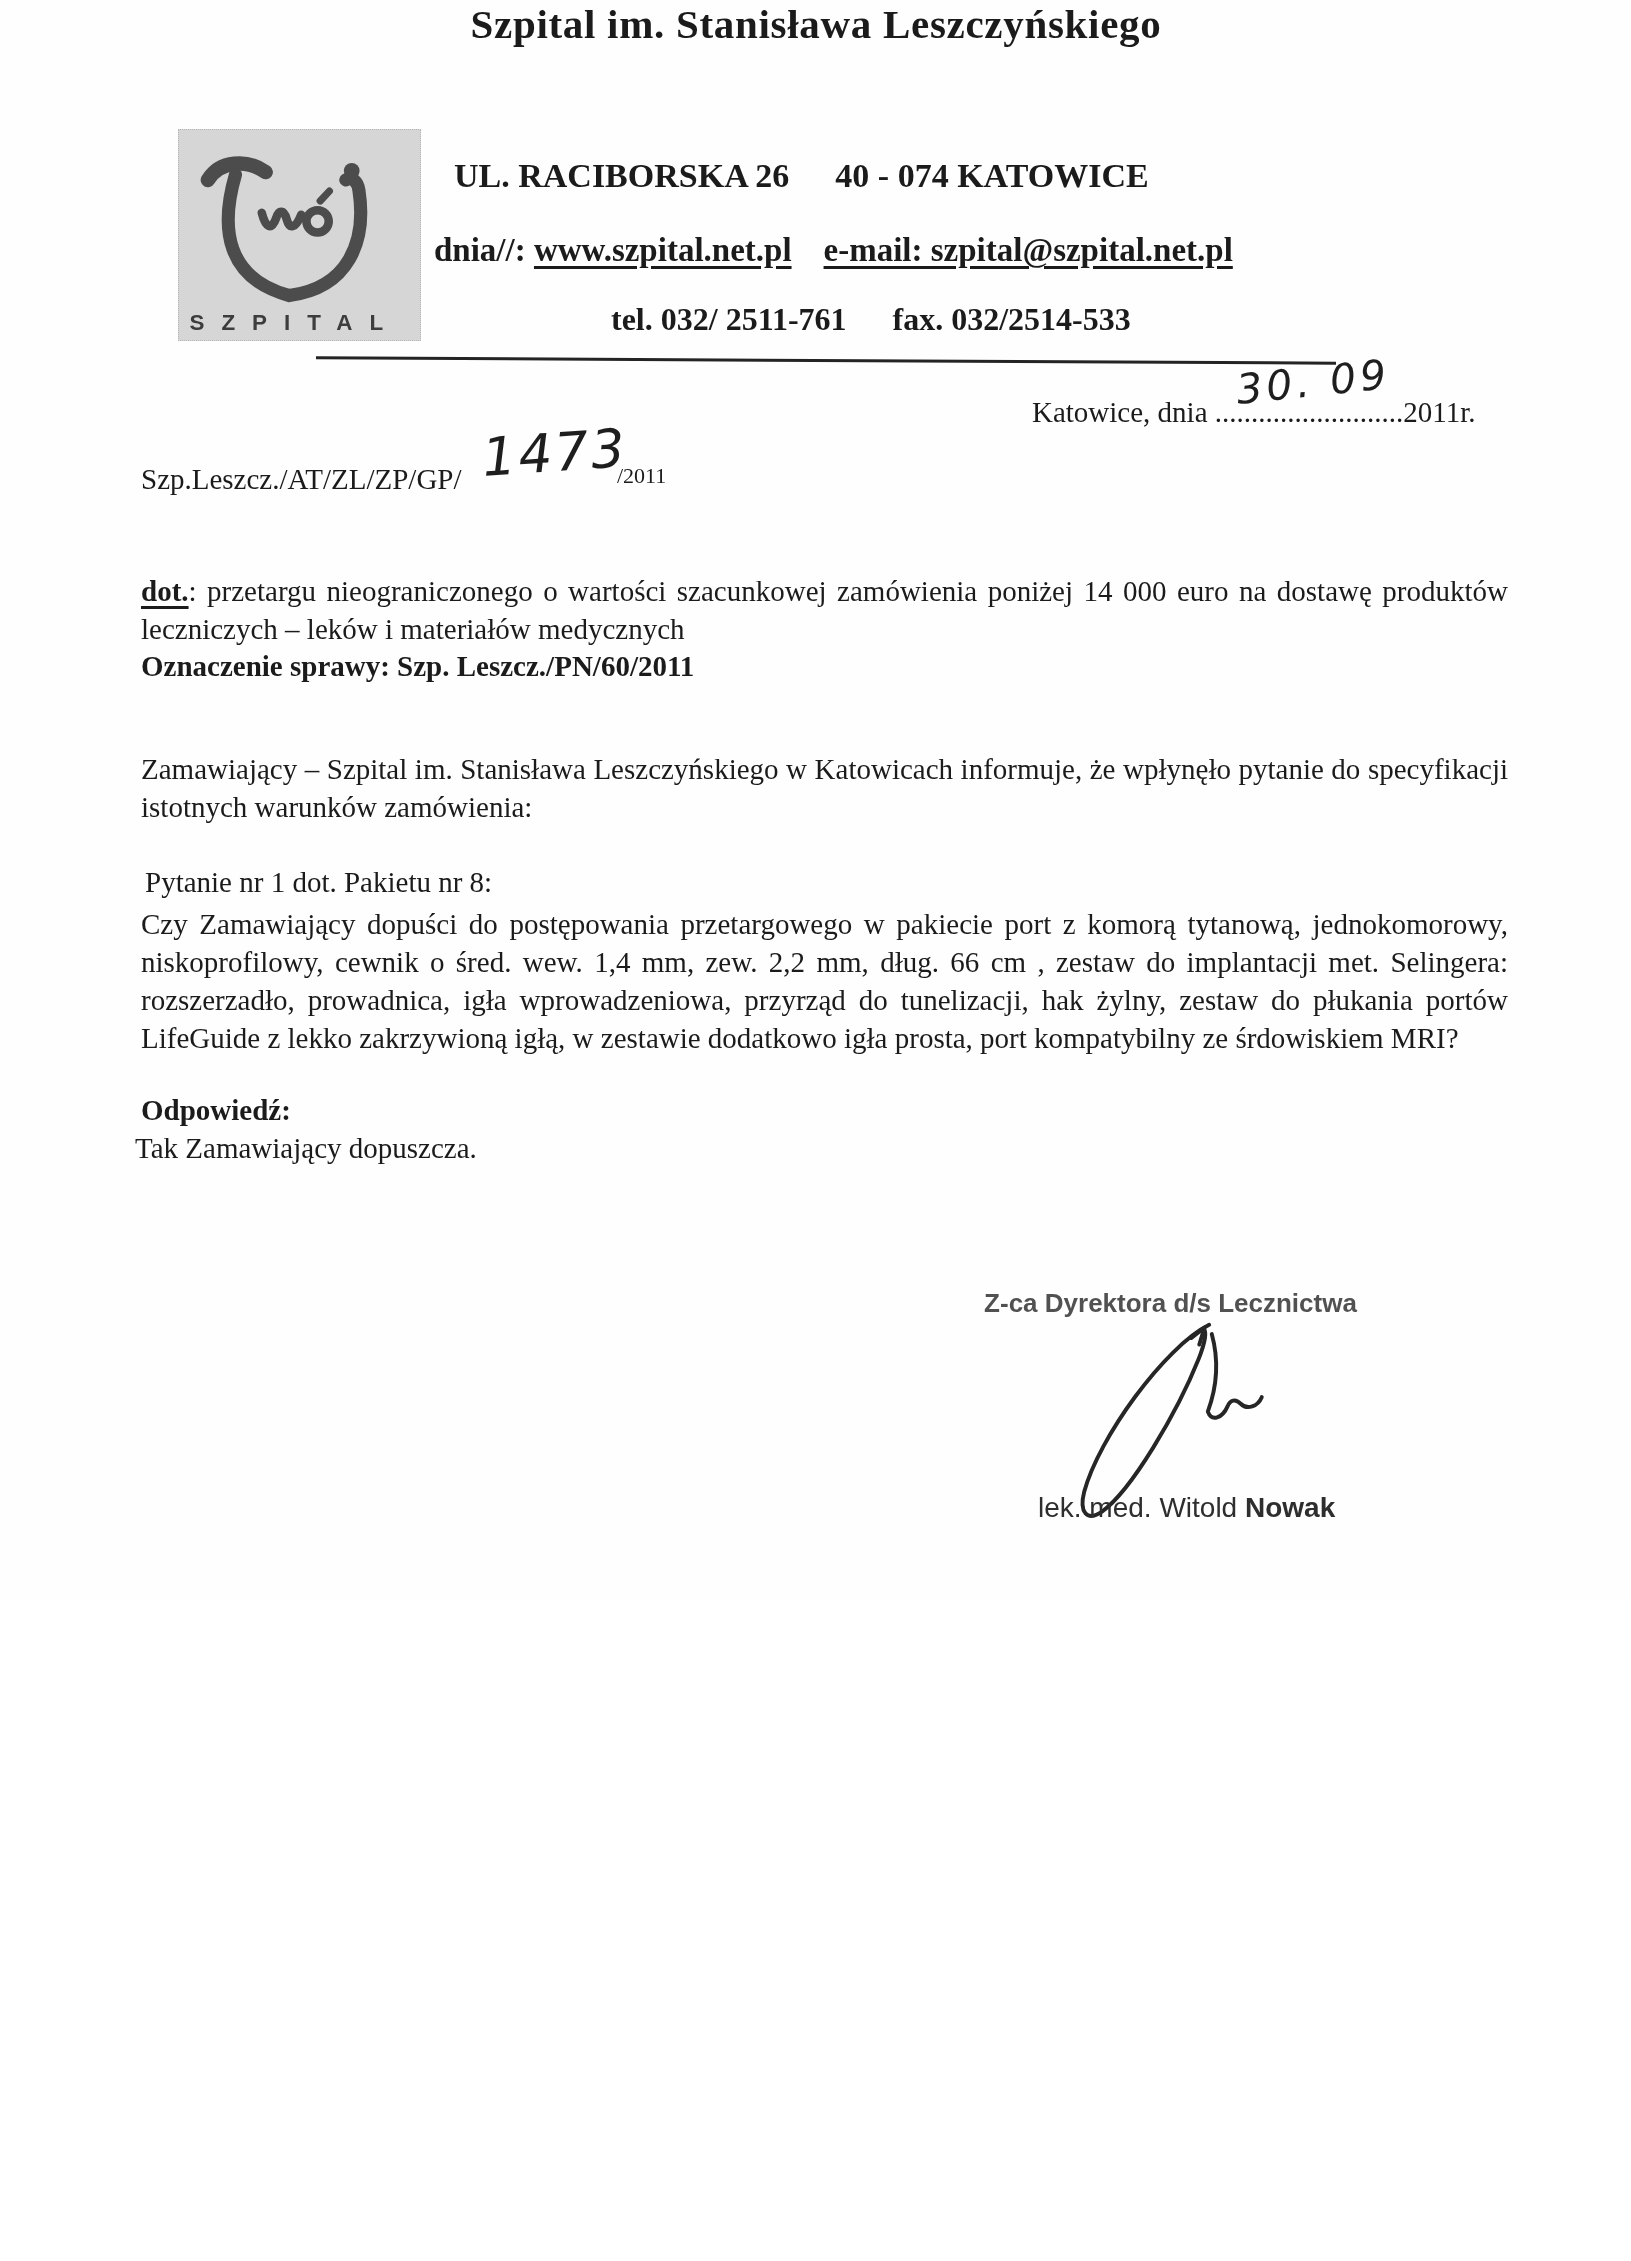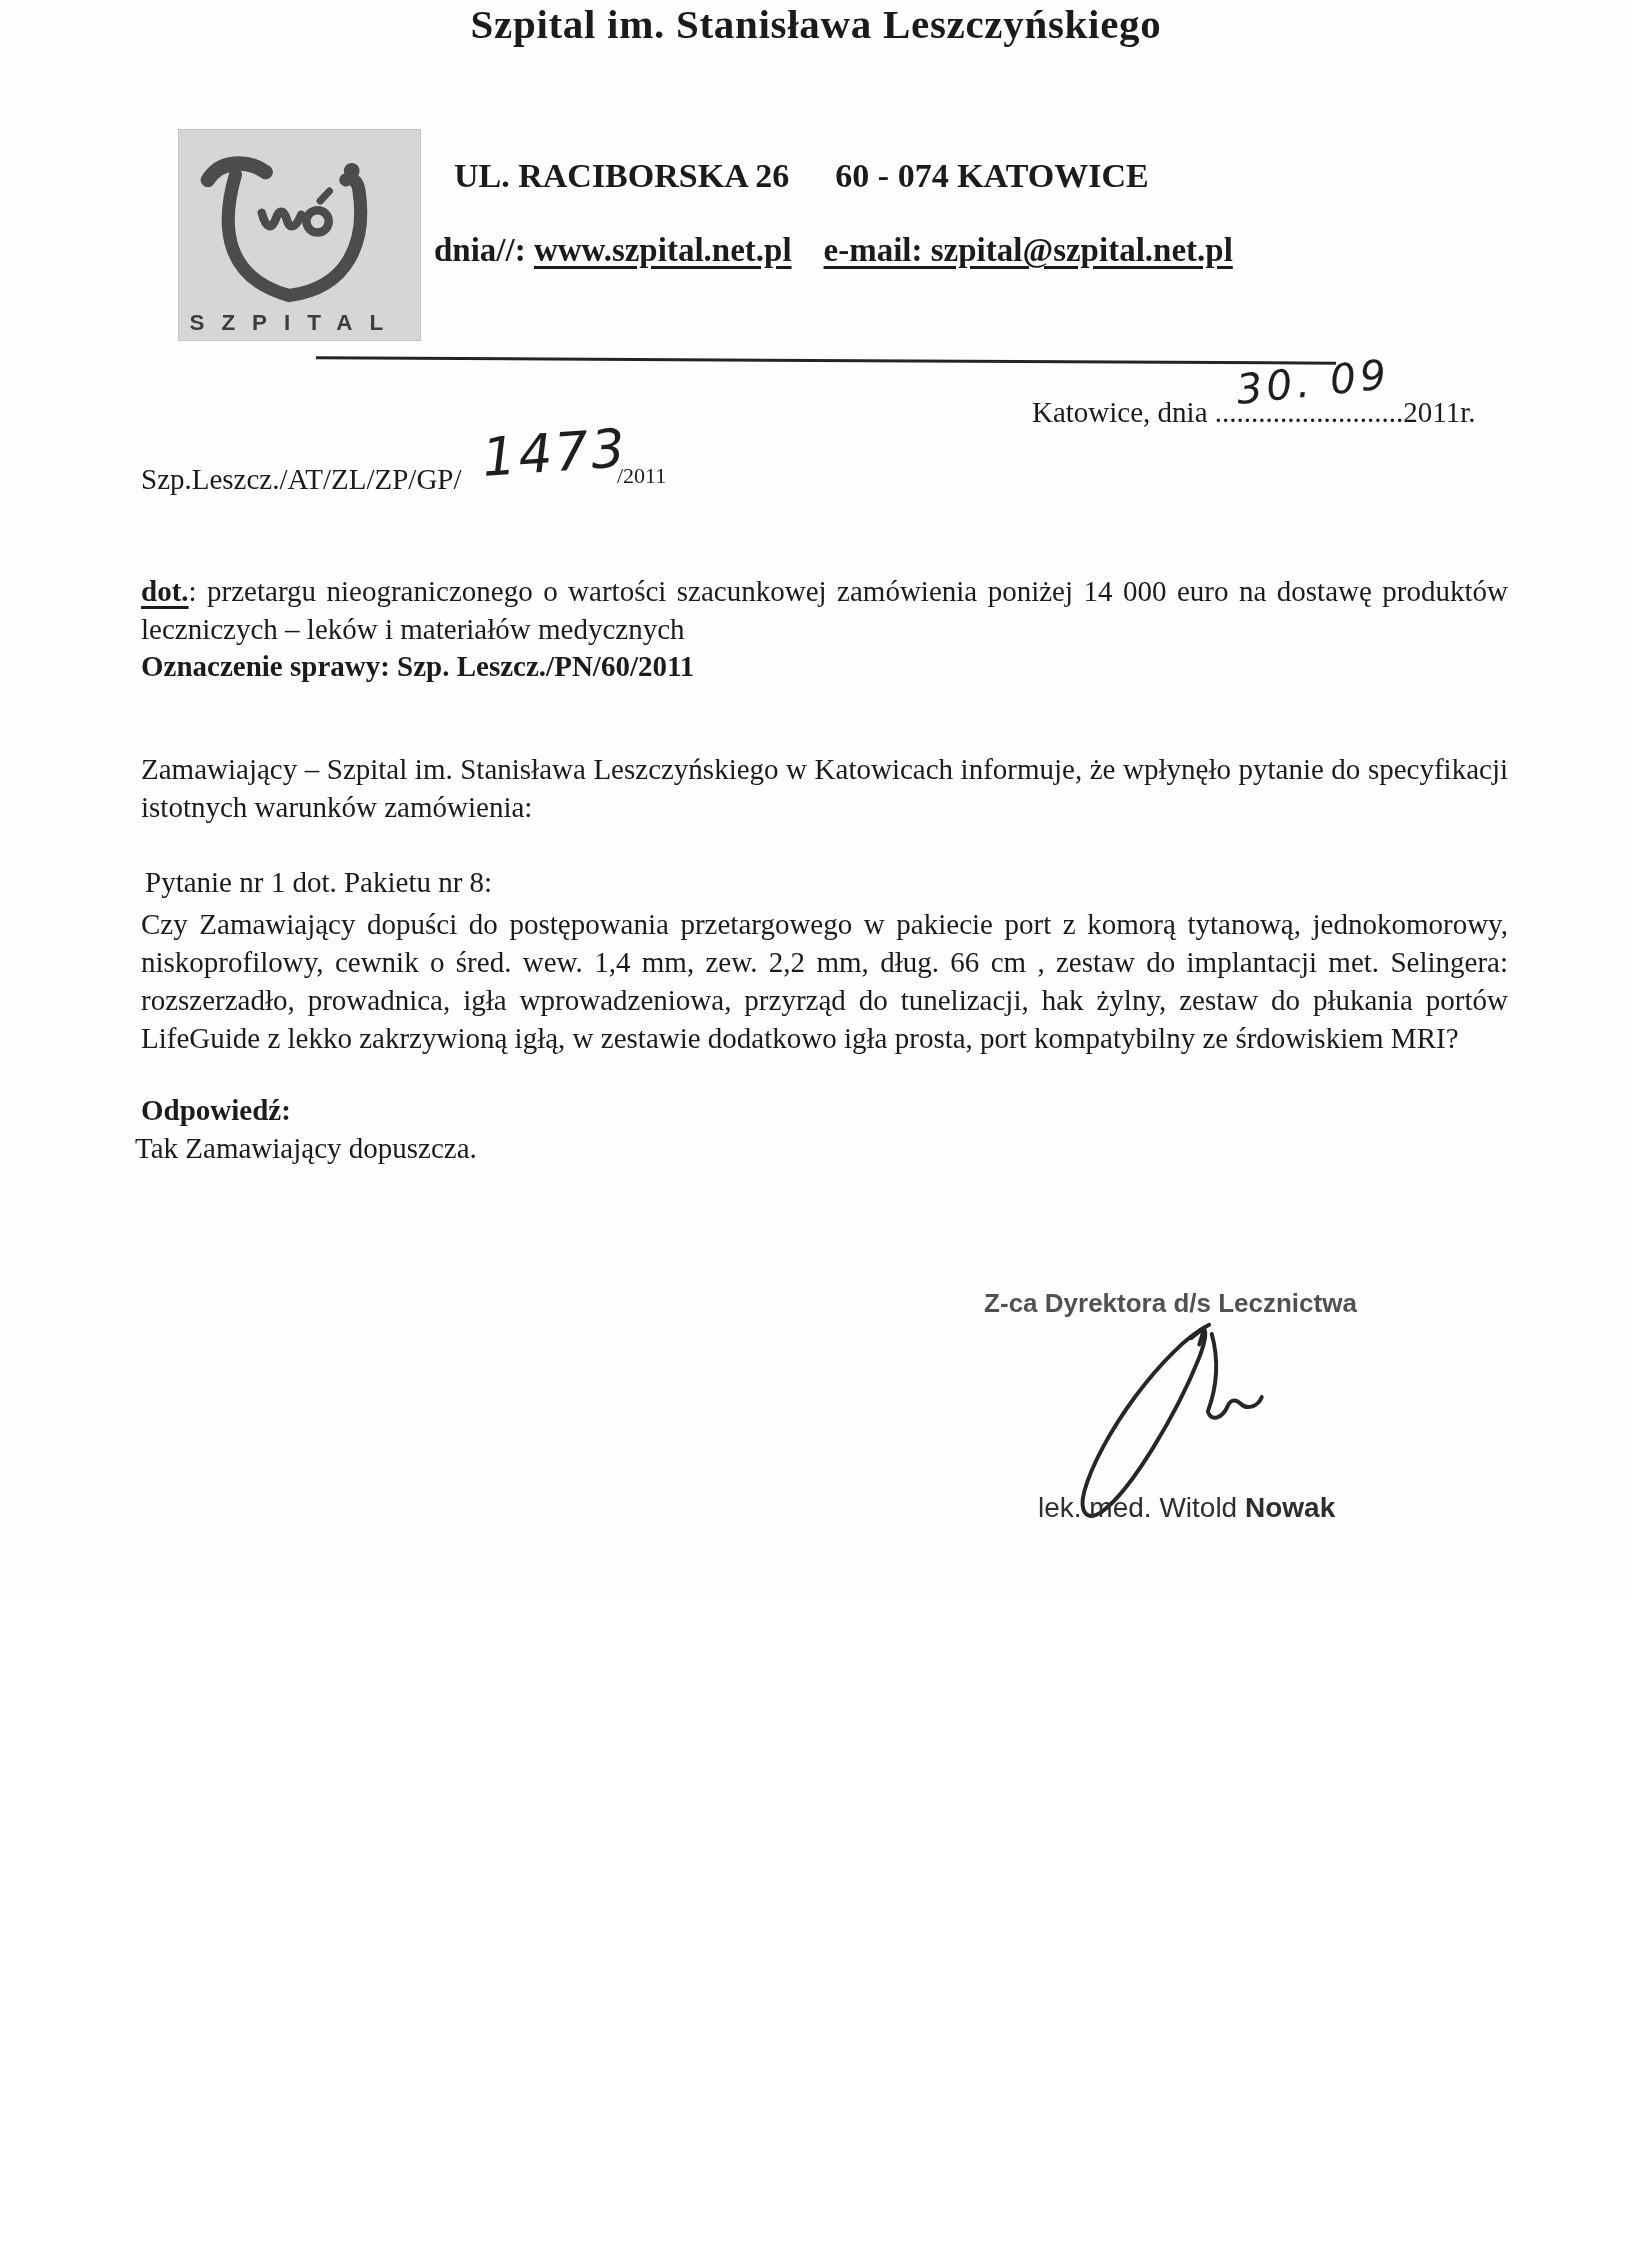--- a/index.html
+++ b/index.html
@@ -60,25 +60,28 @@
         <path stroke-width="13" d="M 126 126 C 132 150 141 153 148 134 C 152 121 160 121 164 136 C 168 151 177 151 186 129"></path>
         <circle stroke-width="13" cx="211" cy="139" r="17"></circle>
         <path stroke-width="11" d="M 215 108 L 229 93"></path>
         <circle cx="263" cy="62" r="12" fill="#4c4c4c" stroke="none"></circle>
       </g>
     </svg>
     <div class="logo-sub">SZPITAL</div>
   </div>
 
   <div class="abs addr-line">
-    <span>UL. RACIBORSKA 26</span><span class="gap"></span><span>60 - 074 KATOWICE</span>
+    <span>UL. RACIBORSKA 26</span><span class="gap"></span><span>40 - 074 KATOWICE</span>
   </div>
   <div class="abs web-line">
     <span>dnia//:</span>
     <span class="u">www.szpital.net.pl</span><span class="gap"></span><span class="u">e-mail: szpital@szpital.net.pl</span>
+  </div>
+  <div class="abs phone-line">
+    <span>tel. 032/ 2511-761</span><span class="gap"></span><span>fax. 032/2514-533</span>
   </div>
 
   <div class="abs header-rule"></div>
 
   <div class="abs date-line">
     <span>Katowice, dnia </span><span>..........................</span><span>2011r.</span>
   </div>
   <div class="abs handwritten hand-date">30. 09</div>
 
   <div class="abs ref-line">Szp.Leszcz./AT/ZL/ZP/GP/</div>

